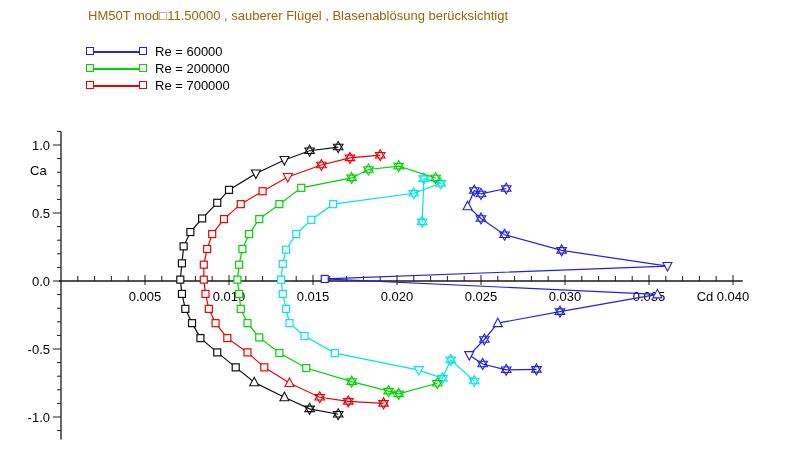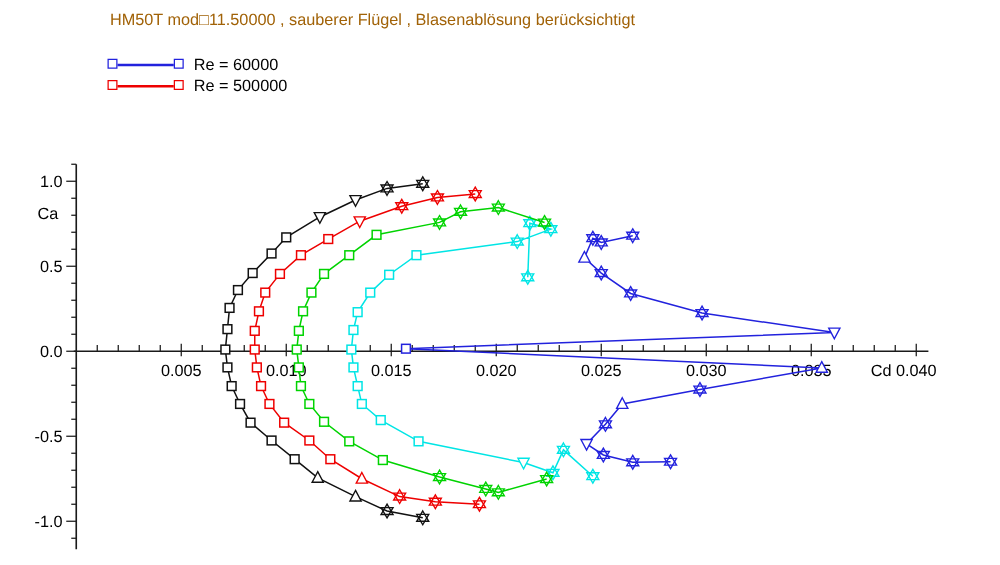--- a/index.html
+++ b/index.html
@@ -247,20 +247,27 @@
 
   <div id="legend">
     <div class="legend-item">
       <span class="legend-line" style="color: rgb(34, 34, 221);">
           <span class="lg-sq left"></span>
           <span class="lg-sq right"></span>
         </span>
       <span class="legend-label">Re = 60000</span>
     </div>
     <div class="legend-item">
+      <span class="legend-line" style="color: rgb(0, 211, 0);">
+          <span class="lg-sq left"></span>
+          <span class="lg-sq right"></span>
+        </span>
+      <span class="legend-label">Re = 200000</span>
+    </div>
+    <div class="legend-item">
       <span class="legend-line" style="color: rgb(238, 0, 0);">
           <span class="lg-sq left"></span>
           <span class="lg-sq right"></span>
         </span>
-      <span class="legend-label">Re = 500000</span>
+      <span class="legend-label">Re = 700000</span>
     </div>
   </div>
 </div>
 
 </body></html>

